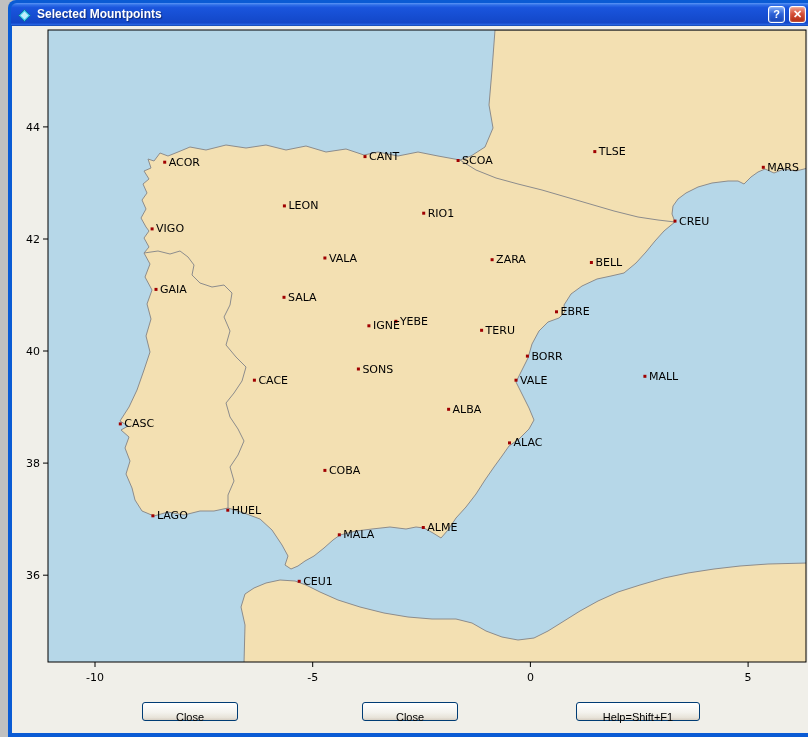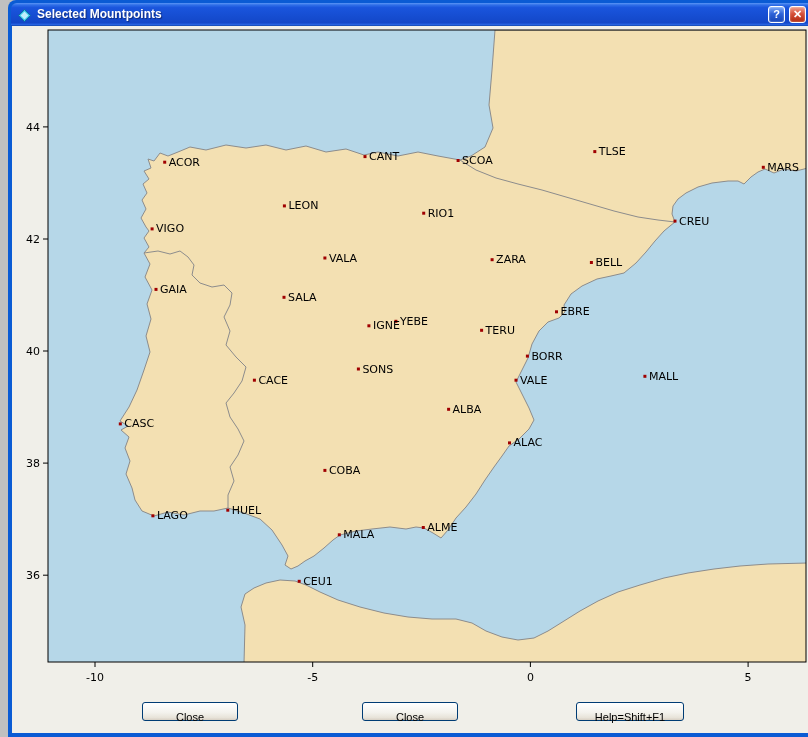--- a/index.html
+++ b/index.html
@@ -249,15 +249,15 @@
         <text x="32" y="355.0" text-anchor="end">40</text>
         <line x1="35" y1="239.0" x2="40" y2="239.0" stroke="#000000"></line>
         <text x="32" y="243.0" text-anchor="end">42</text>
         <line x1="35" y1="126.9" x2="40" y2="126.9" stroke="#000000"></line>
         <text x="32" y="130.9" text-anchor="end">44</text>
       </g>
   </svg>
 
   <button class="xp-btn" style="left:134px;top:702px;width:96px;">Close</button>
   <button class="xp-btn" style="left:354px;top:702px;width:96px;">Close</button>
-  <button class="xp-btn" style="left:568px;top:702px;width:108px;">Help=Shift+F1</button>
+  <button class="xp-btn" style="left:568px;top:702px;width:124px;">Help=Shift+F1</button>
 
 </div>
 
 </body></html>

